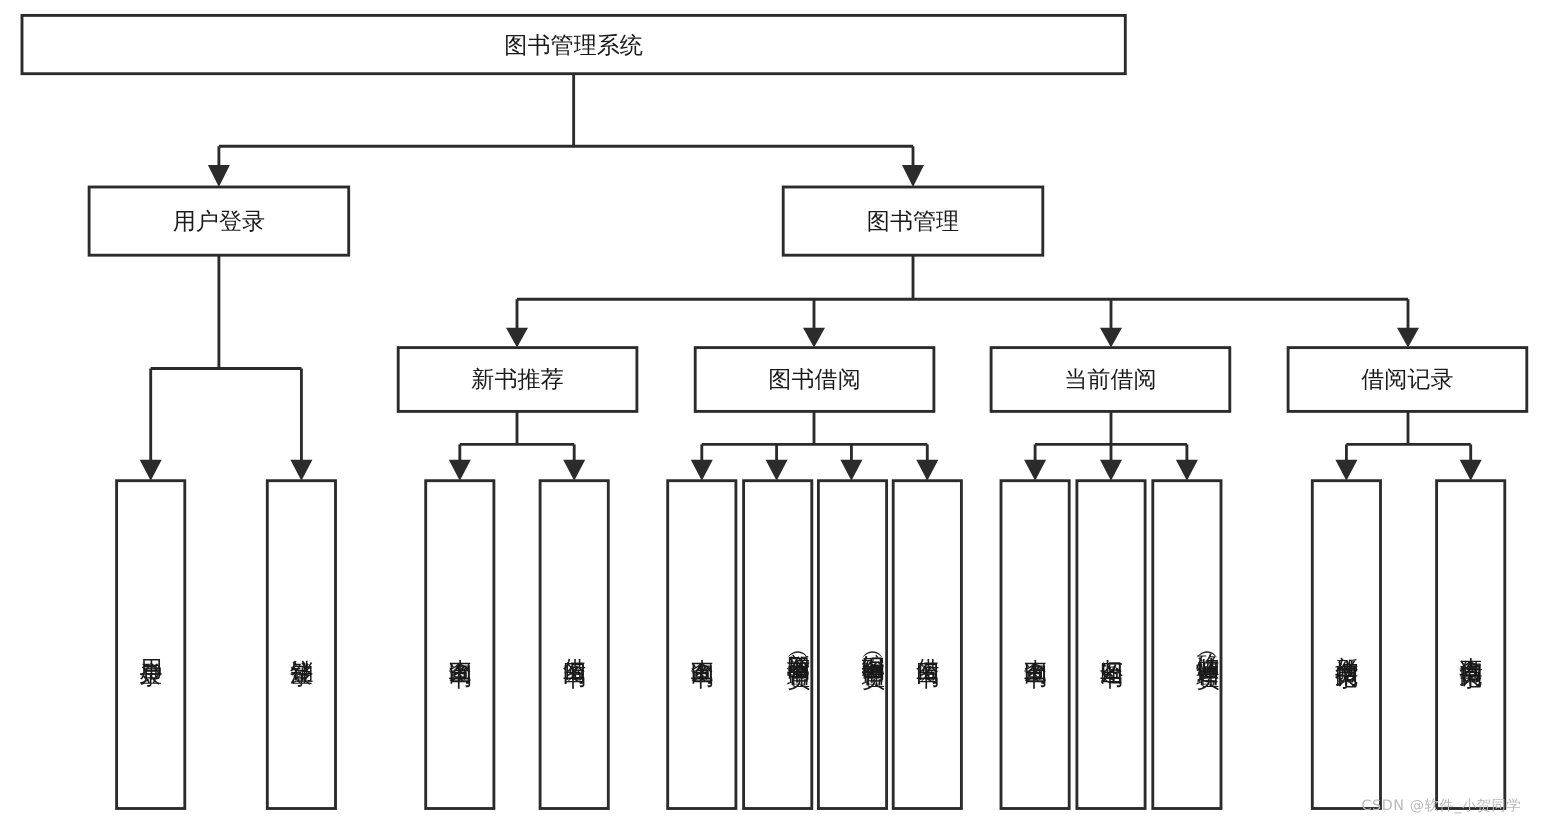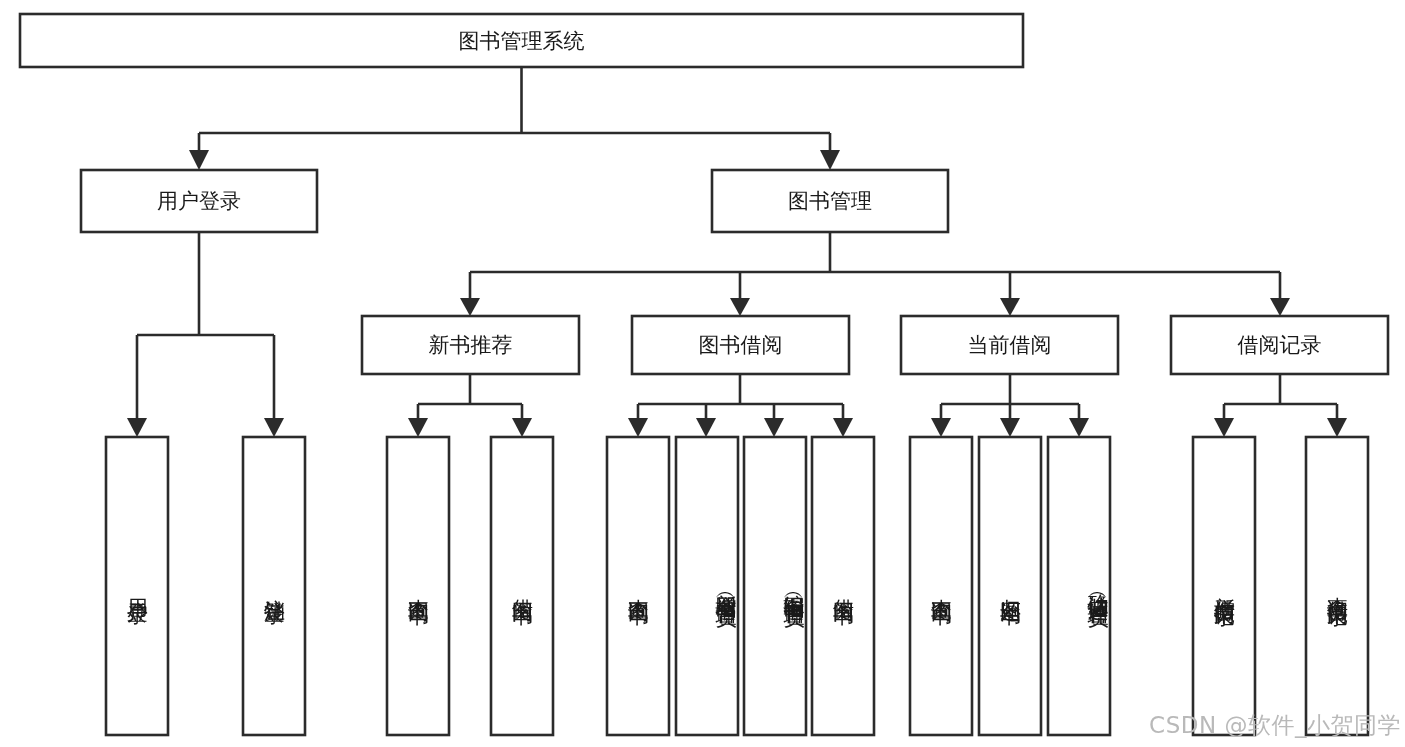--- a/index.html
+++ b/index.html
@@ -60,24 +60,24 @@
     color: #1a1a1a;
     white-space: nowrap;
     text-align: center;
     pointer-events: none;
     display: flex;
     align-items: center;
     justify-content: center;
   }
   .watermark {
     position: absolute;
-    right: 4px;
+    right: 22px;
     bottom: 6px;
     font-family: "DejaVu Sans", "Liberation Sans", sans-serif;
-    font-size: 23px;
+    font-size: 13px;
     color: #b9b9b9;
     letter-spacing: 0.5px;
     user-select: none;
   }
 </style>
 </head>
 <body>
 
 <div id="diagram-root">
 

